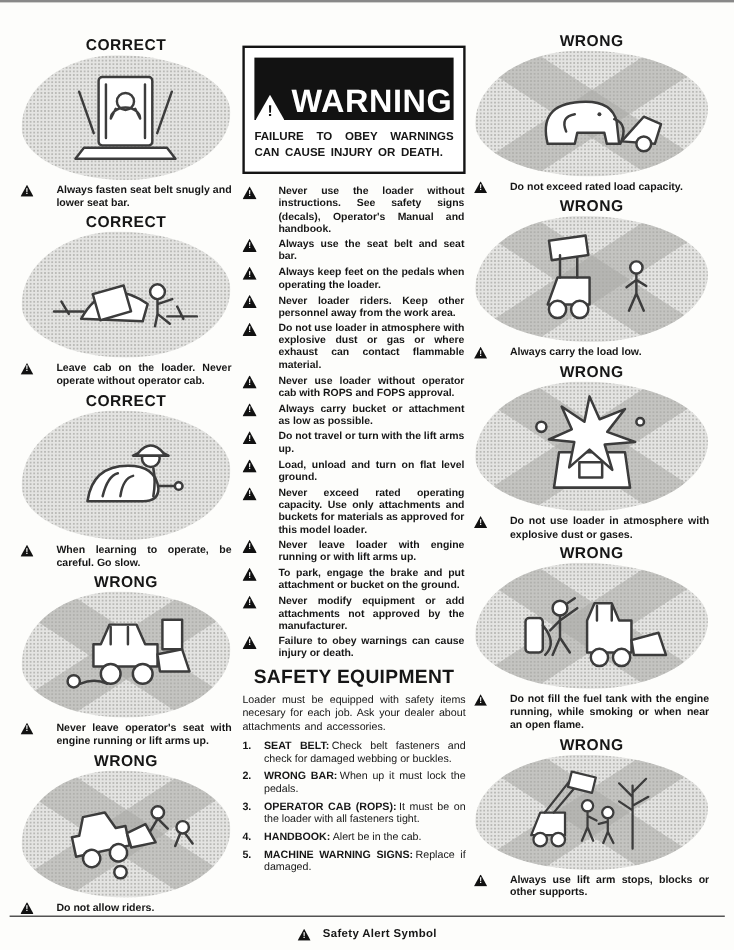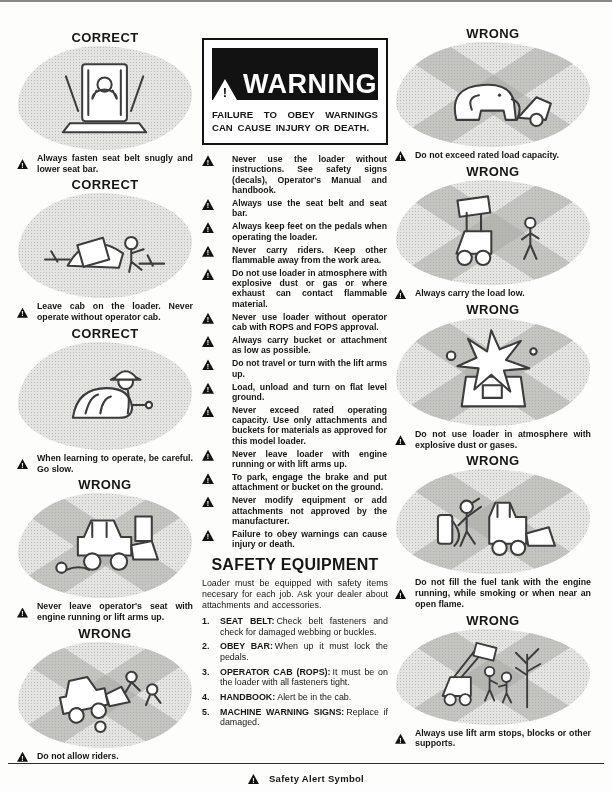--- a/index.html
+++ b/index.html
@@ -29,21 +29,21 @@
   }
   .blob.wrong::before,.blob.wrong::after{
     content:"";position:absolute;left:-25%;right:-25%;top:50%;height:34px;
     margin-top:-17px;background:#a9a9a6;opacity:.55;
   }
   .blob.wrong::before{transform:rotate(33deg);}
   .blob.wrong::after{transform:rotate(-33deg);}
   .blob svg{position:relative;z-index:2;width:88%;height:88%;}
 
   .cap{
-    display:flex;gap:9px;align-items:center;margin:3px 0 0;padding:0 1px;
+    display:flex;gap:19px;align-items:flex-start;margin:3px 0 0;padding:0 1px;
   }
   .cap-txt{
     display:block;flex:1;font-size:8.8px;font-weight:bold;line-height:1.22;
     text-align:justify;
   }
 
   
   .tri{
     position:relative;display:inline-block;flex:0 0 auto;
     width:11px;height:10px;background:#111;
@@ -230,21 +230,21 @@
       <div class="bullet">
           <span class="tri"></span>
           <span class="b-txt">Always use the seat belt and seat bar.</span>
         </div>
       <div class="bullet">
           <span class="tri"></span>
           <span class="b-txt">Always keep feet on the pedals when operating the loader.</span>
         </div>
       <div class="bullet">
           <span class="tri"></span>
-          <span class="b-txt">Never carry riders. Keep other flammable away from the work area.</span>
+          <span class="b-txt">Never loader riders. Keep other personnel away from the work area.</span>
         </div>
       <div class="bullet">
           <span class="tri"></span>
           <span class="b-txt">Do not use loader in atmosphere with explosive dust or gas or where exhaust can contact flammable material.</span>
         </div>
       <div class="bullet">
           <span class="tri"></span>
           <span class="b-txt">Never use loader without operator cab with ROPS and FOPS approval.</span>
         </div>
       <div class="bullet">
@@ -284,21 +284,21 @@
     <h2 class="se-heading">SAFETY EQUIPMENT</h2>
     <p class="se-intro">Loader must be equipped with safety items necesary for each job. Ask your dealer about attachments and accessories.</p>
 
     <div>
       <div class="eq-item">
         <span class="eq-num">1.</span>
         <span class="eq-body"><span class="eq-label">SEAT BELT:</span><span>Check belt fasteners and check for damaged webbing or buckles.</span></span>
       </div>
       <div class="eq-item">
         <span class="eq-num">2.</span>
-        <span class="eq-body"><span class="eq-label">OBEY BAR:</span><span>When up it must lock the pedals.</span></span>
+        <span class="eq-body"><span class="eq-label">WRONG BAR:</span><span>When up it must lock the pedals.</span></span>
       </div>
       <div class="eq-item">
         <span class="eq-num">3.</span>
         <span class="eq-body"><span class="eq-label">OPERATOR CAB (ROPS):</span><span>It must be on the loader with all fasteners tight.</span></span>
       </div>
       <div class="eq-item">
         <span class="eq-num">4.</span>
         <span class="eq-body"><span class="eq-label">HANDBOOK:</span><span>Alert be in the cab.</span></span>
       </div>
       <div class="eq-item">

